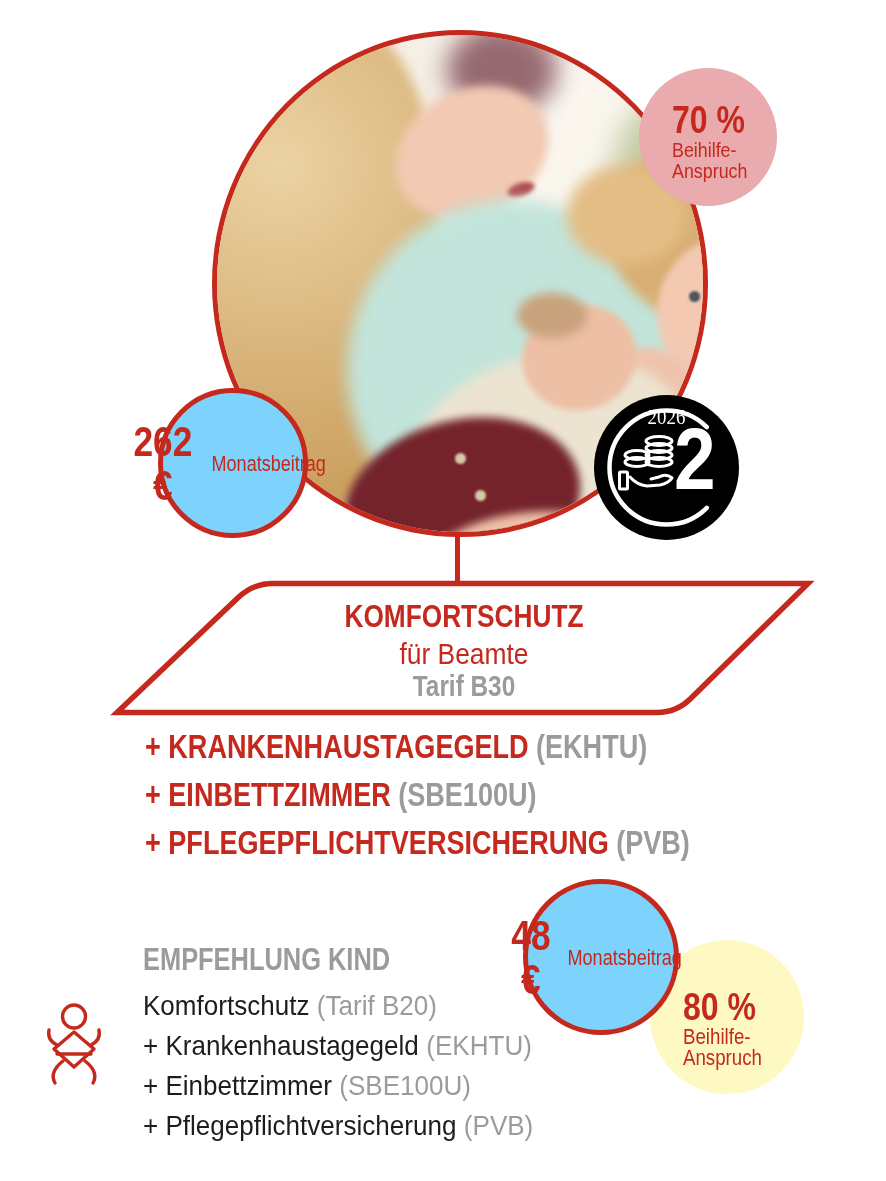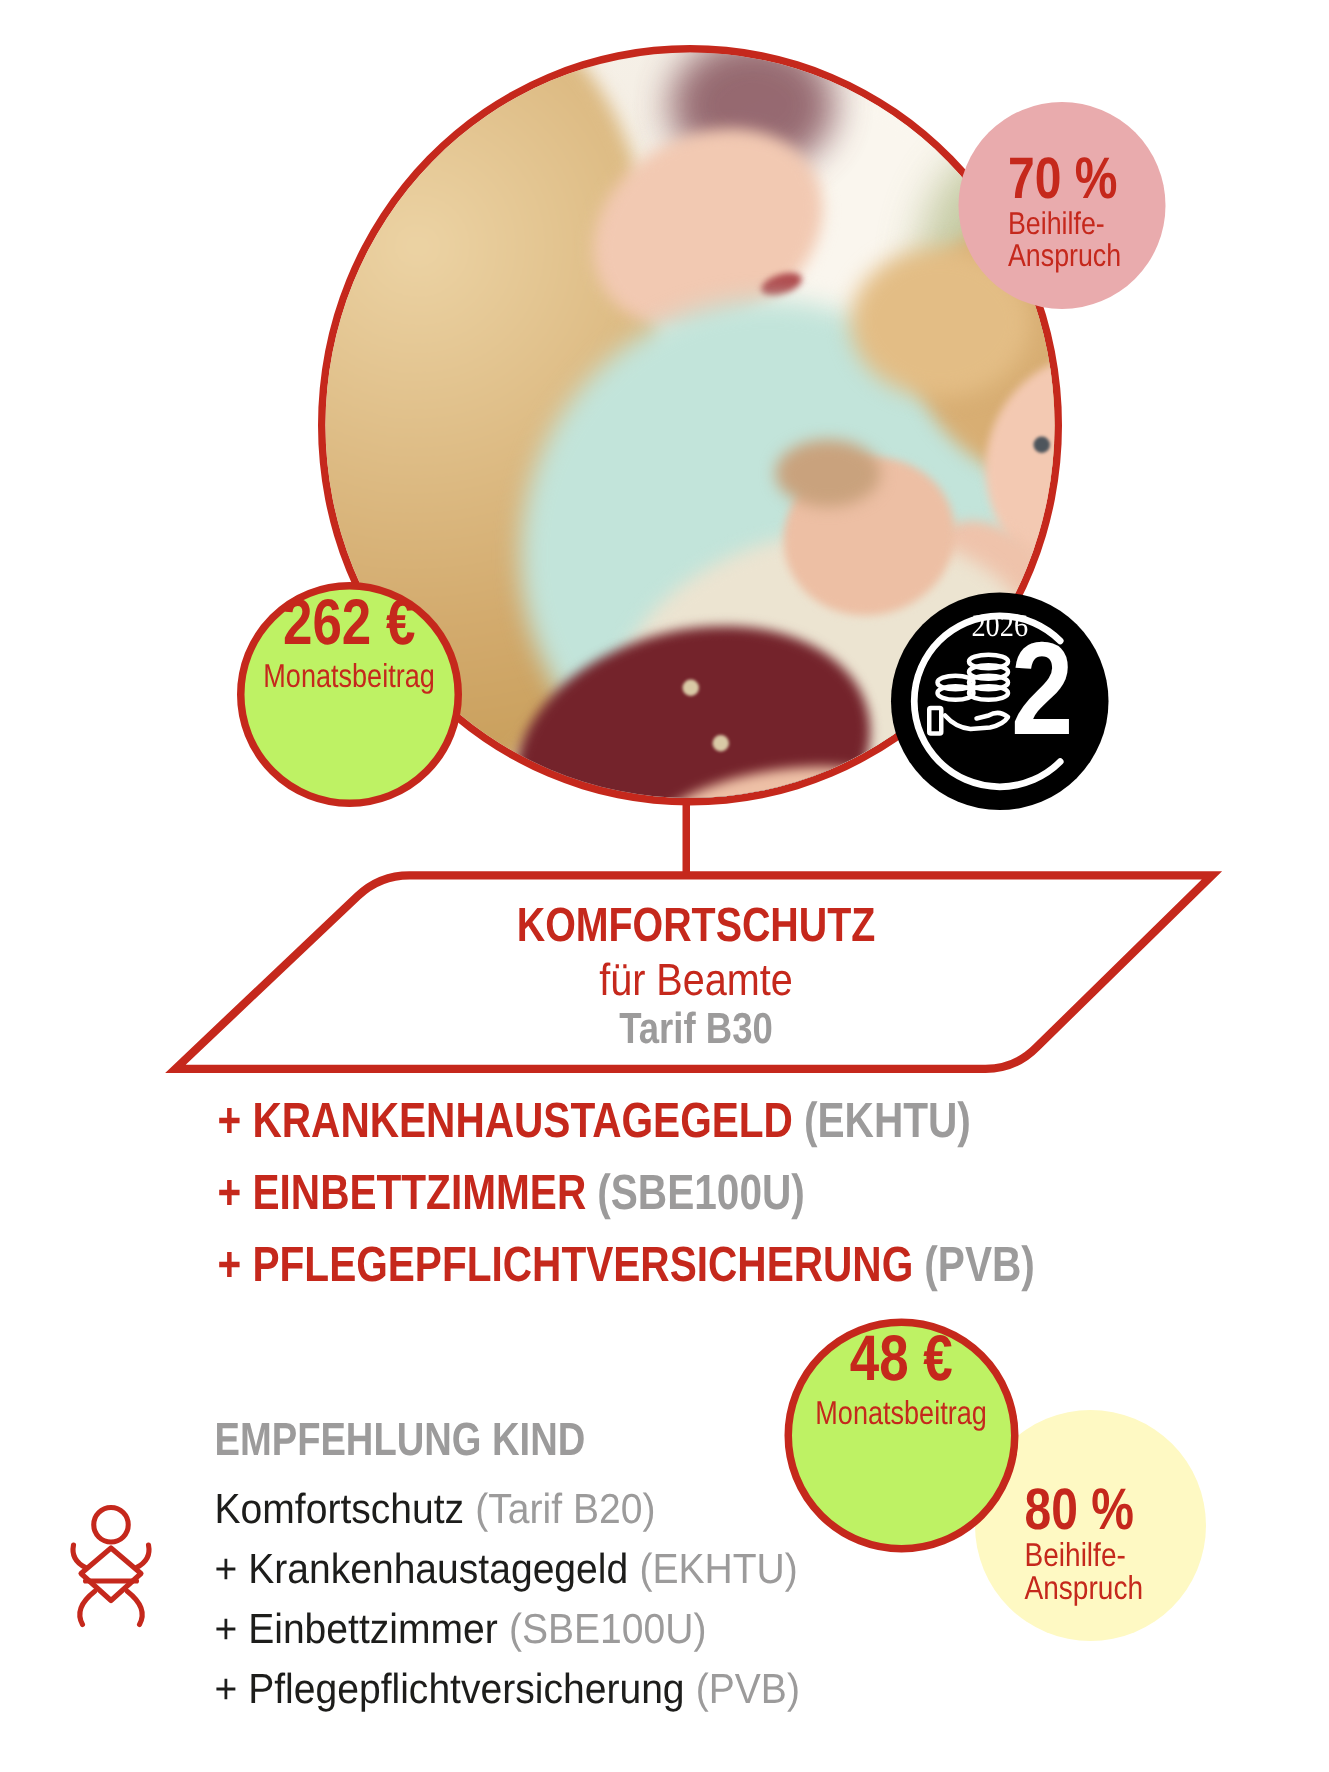--- a/index.html
+++ b/index.html
@@ -44,22 +44,22 @@
   }
   .badge-80{
     position:absolute;left:650px;top:940px;width:154px;height:154px;border-radius:50%;
     background:#fef9c3;z-index:2;box-sizing:border-box;padding:47px 0 0 33px;color:#c5281c;
   }
   .pct{font-size:39px;font-weight:bold;line-height:40px;display:inline-block;transform:scaleX(.82);transform-origin:left;}
   .pct-sub{font-size:21px;line-height:20px;display:inline-block;transform:scaleX(.85);transform-origin:left;}
   .badge-80 .pct-sub{font-size:22px;}
 
   .price-circle{
-    position:absolute;border-radius:50%;background:#bef264;border:5px solid #c5281c;
-    display:flex;flex-direction:column;align-items:center;
+    position:absolute;border-radius:50%;background:#7dd3fc;border:5px solid #c5281c;
+    display:flex;flex-direction:row;align-items:center;justify-content:center;
     color:#c5281c;text-align:center;z-index:4;box-sizing:border-box;
   }
   .price-262{left:158px;top:388px;width:150px;height:150px;}
   .price-48{left:523px;top:879px;width:156px;height:156px;z-index:5;}
   .amount{font-size:43px;font-weight:bold;line-height:44px;display:inline-block;transform:scaleX(.82);}
   .price-label{font-size:22px;line-height:26px;margin-top:1px;display:inline-block;transform:scaleX(.82);}
 
   
   .ribbon{
     position:absolute;left:662px;top:422px;width:196px;height:76px;background:#c5281c;z-index:4;

